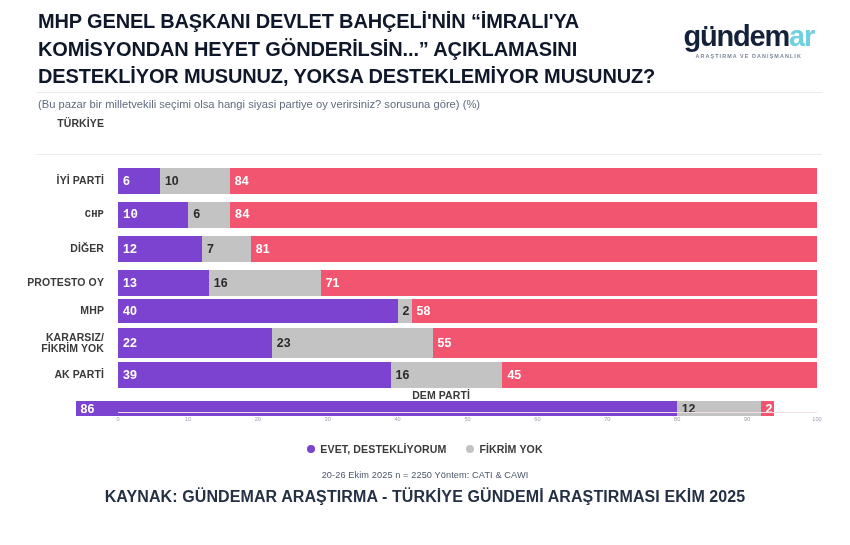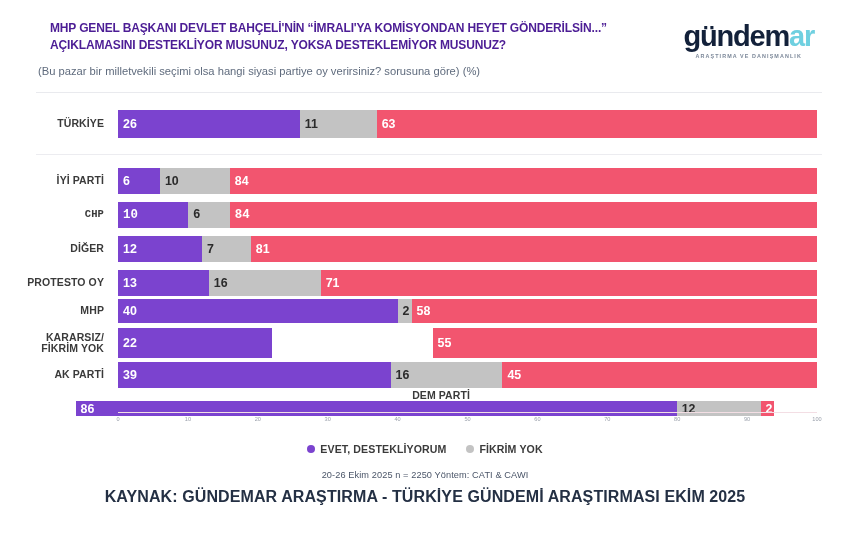--- a/index.html
+++ b/index.html
@@ -26,26 +26,26 @@
     box-sizing: border-box;
   }
   .header-inner {
     display: flex;
     align-items: flex-start;
     justify-content: space-between;
     padding: 8px 22px 0 38px;
   }
   .title-block { max-width: 640px; }
   .chart-title {
-    font-size: 12px;
+    font-size: 20px;
     font-weight: bold;
     line-height: 1.38;
     letter-spacing: -0.15px;
-    color: #4c1d95;
-    margin: 12px;
+    color: #0f172a;
+    margin: 0;
     text-transform: uppercase;
   }
   .chart-subtitle {
     font-size: 11.2px;
     font-weight: normal;
     color: #5f6b7d;
     margin: 7px 0 0 0;
     line-height: 1.2;
   }
 
@@ -231,31 +231,20 @@
   </div>
 </div>
 <div class="header-rule"></div>
 
 <div class="plot">
   <div id="rows-host">
       <div class="row" style="top: 10px; height: 28px;">
         <div class="row-label">
           <div>TÜRKİYE</div>
         </div>
-        <div class="bar-track">
-          <div class="seg seg-evet" style="left: 0px; width: 181.74px;">
-            <span class="seg-val">26</span>
-          </div>
-          <div class="seg seg-fikir" style="left: 181.74px; width: 76.89px;">
-            <span class="seg-val">11</span>
-          </div>
-          <div class="seg seg-hayir" style="left: 258.63px; width: 440.37px;">
-            <span class="seg-val">63</span>
-          </div>
-        </div>
       </div>
       <div class="row" style="top: 68px; height: 26px;">
         <div class="row-label">
           <div>İYİ PARTİ</div>
         </div>
         <div class="bar-track">
           <div class="seg seg-evet" style="left: 0px; width: 41.94px;">
             <span class="seg-val">6</span>
           </div>
           <div class="seg seg-fikir" style="left: 41.94px; width: 69.9px;">
@@ -331,20 +320,23 @@
         </div>
       </div>
       <div class="row" style="top: 228px; height: 30px;">
         <div class="row-label">
           <div>KARARSIZ/</div>
           <div>FİKRİM YOK</div>
         </div>
         <div class="bar-track">
           <div class="seg seg-evet" style="left: 0px; width: 153.78px;">
             <span class="seg-val">22</span>
+          </div>
+          <div class="seg seg-fikir" style="left: 153.78px; width: 160.77px;">
+            <span class="seg-val">23</span>
           </div>
           <div class="seg seg-hayir" style="left: 314.55px; width: 384.45px;">
             <span class="seg-val">55</span>
           </div>
         </div>
       </div>
       <div class="row" style="top: 262px; height: 26px;">
         <div class="row-label">
           <div>AK PARTİ</div>
         </div>

